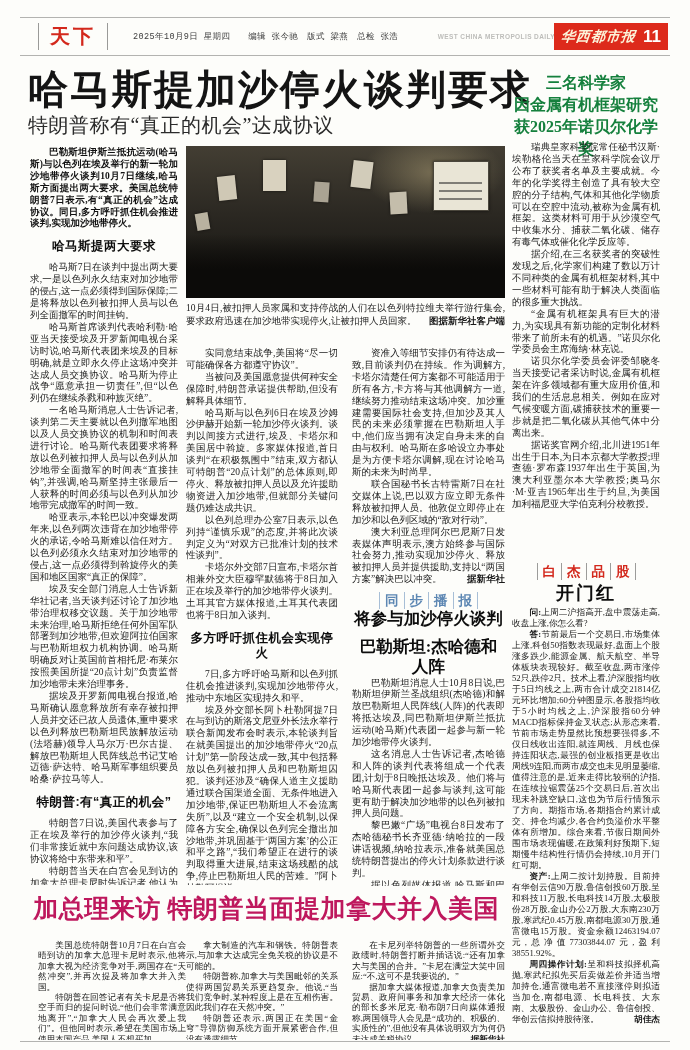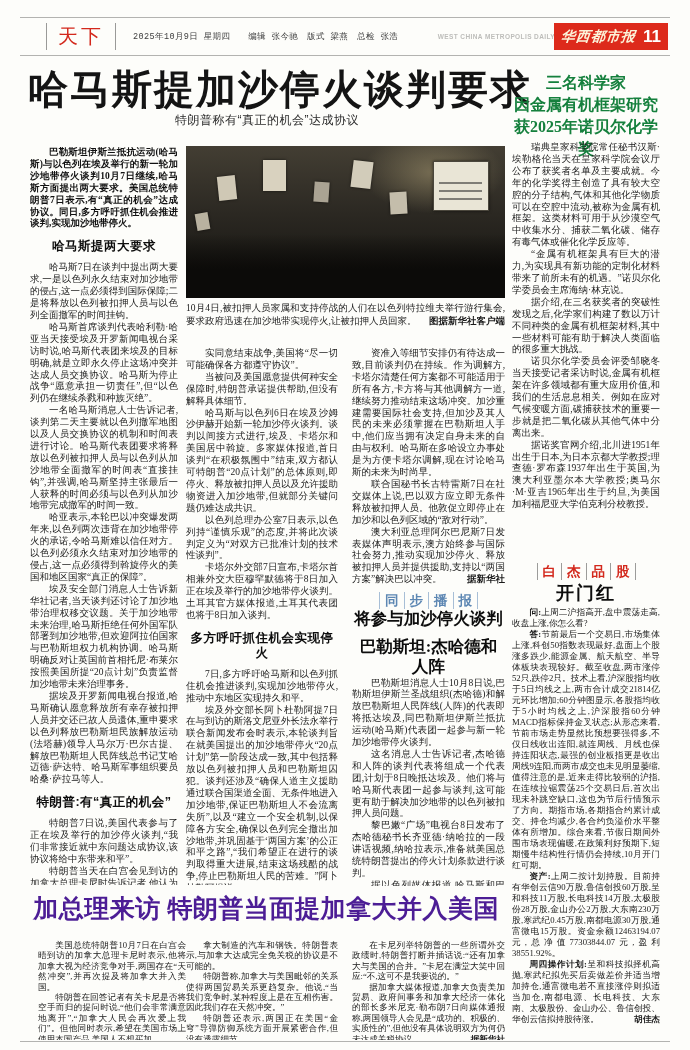--- a/index.html
+++ b/index.html
@@ -2,31 +2,31 @@
 <html><head>
 <meta charset="utf-8">
 <style>
   html,body{margin:0;padding:0;background:#e8e8e4;}
   .page{position:relative;width:690px;height:1050px;margin:0 auto;background:#fdfdfa;
         font-family:"Liberation Serif","DejaVu Serif",serif;color:#1a1a1a;overflow:hidden;}
   .hr{position:absolute;left:20px;right:20px;border-top:1px solid #b3b3b0;}
   
   .hdr{position:absolute;left:30px;right:22px;top:23px;height:27px;}
   .section-box{position:absolute;left:8px;top:0;padding:0 11px;border-left:1px solid #9a9a98;border-right:1px solid #9a9a98;
-               color:#d3281c;font-family:"Liberation Sans",sans-serif;font-weight:normal;font-size:20px;line-height:27px;letter-spacing:3px;margin-left:8px;}
+               color:#d3281c;font-family:"Liberation Sans",sans-serif;font-weight:bold;font-size:20px;line-height:27px;letter-spacing:3px;}
   .hdr-meta{position:absolute;left:103px;top:8px;font-family:Liberation Mono, monospace;font-size:8.5px;color:#3c3c3c;letter-spacing:.4px;}
   .mast-en{position:absolute;right:113px;top:10px;font-family:"Liberation Sans",sans-serif;font-size:6.5px;font-weight:bold;color:#bdbdba;letter-spacing:.4px;}
   .mast-box{position:absolute;right:0;top:0;height:27px;background:#dd2a1b;display:flex;align-items:center;padding:0 7px;gap:7px;}
   .mast-cn{font-style:italic;font-weight:bold;font-size:14px;color:#fcf3d9;letter-spacing:1px;transform:skewX(-6deg);}
   .pagenum{font-family:"Liberation Sans",sans-serif;font-weight:bold;font-size:17px;color:#fff;}
   
   .headline{position:absolute;left:28px;width:478px;top:62px;text-align:center;font-weight:bold;font-size:40px;
             letter-spacing:2px;color:#141414;white-space:nowrap;}
-  .subhead{position:absolute;left:28px;width:478px;top:112px;text-align:center;font-family:Liberation Sans, sans-serif;
-           font-size:12px;color:#2b2b2b;letter-spacing:.5px;white-space:nowrap;}
+  .subhead{position:absolute;left:28px;width:478px;top:112px;text-align:left;font-family:Liberation Serif, serif;
+           font-size:20px;color:#2b2b2b;letter-spacing:.5px;white-space:nowrap;}
   
   .col{position:absolute;overflow:hidden;font-size:9.5px;line-height:11.9px;}
   .para{margin:0;text-indent:2em;text-align:justify;}
   .intro{font-weight:600;color:#111;}
   .sec-head{font-family:"Liberation Sans",sans-serif;font-weight:bold;font-size:12.5px;line-height:15px;
             text-align:center;margin:9px 0 8px;color:#0e0e0e;letter-spacing:.5px;}
   .credit{font-weight:bold;float:right;}
   b{font-weight:bold;}
   
   .photo{position:absolute;left:186px;top:146px;width:319px;height:152px;overflow:hidden;
@@ -53,21 +53,21 @@
          padding:0 5px;text-indent:0;}
   .tag-blue p{color:#5d87b3;border-left:1px solid #a7bed6;}
   .tag-blue p:last-child{border-right:1px solid #a7bed6;}
   .tag-red p{color:#d3281c;border-left:1px solid #9c9c9a;}
   .tag-red p:last-child{border-right:1px solid #9c9c9a;}
   .sync-title{font-weight:bold;font-size:16.5px;line-height:20.5px;text-align:center;color:#0d0d0d;}
   .nobel-title{font-weight:bold;font-size:16px;line-height:22px;text-align:center;color:#15803d;}
   .stock-title{font-weight:bold;font-size:18px;text-align:center;color:#0d0d0d;letter-spacing:2px;}
   
   .bot-headline{position:absolute;left:24px;width:484px;top:892px;text-align:center;font-weight:bold;
-                font-size:25px;letter-spacing:.5px;color:#4c1d95;white-space:nowrap;}
+                font-size:25px;letter-spacing:.5px;color:#be185d;white-space:nowrap;}
   .bot-col{font-size:8.6px;line-height:10.4px;}
 </style>
 </head>
 <body>
 
 <div class="page">
 
   <div class="hr" style="top:17px"></div>
   <div class="hr" style="top:55px"></div>
   <div class="hr" style="top:1041px"></div>
@@ -160,22 +160,22 @@
   </div>
 
   <div class="col" style="left:512px;top:72px;width:148px;height:62px;overflow:visible">
     <div class="nobel-title">三名科学家</div>
     <div class="nobel-title">因金属有机框架研究</div>
     <div class="nobel-title">获2025年诺贝尔化学奖</div>
   </div>
   <div class="col" style="left:512px;top:142px;width:148px;height:413px">
     <div>
         <p class="para">瑞典皇家科学院常任秘书汉斯·埃勒格伦当天在皇家科学院会议厅公布了获奖者名单及主要成就。今年的化学奖得主创造了具有较大空腔的分子结构,气体和其他化学物质可以在空腔中流动,被称为金属有机框架。这类材料可用于从沙漠空气中收集水分、捕获二氧化碳、储存有毒气体或催化化学反应等。</p>
+        <p class="para">据介绍,在三名获奖者的突破性发现之后,化学家们构建了数以万计不同种类的金属有机框架材料,其中一些材料可能有助于解决人类面临的很多重大挑战。</p>
         <p class="para">“金属有机框架具有巨大的潜力,为实现具有新功能的定制化材料带来了前所未有的机遇。”诺贝尔化学委员会主席海纳·林克说。</p>
-        <p class="para">据介绍,在三名获奖者的突破性发现之后,化学家们构建了数以万计不同种类的金属有机框架材料,其中一些材料可能有助于解决人类面临的很多重大挑战。</p>
         <p class="para">诺贝尔化学委员会评委邹晓冬当天接受记者采访时说,金属有机框架在许多领域都有重大应用价值,和我们的生活息息相关。例如在应对气候变暖方面,碳捕获技术的重要一步就是把二氧化碳从其他气体中分离出来。</p>
         <p class="para">据诺奖官网介绍,北川进1951年出生于日本,为日本京都大学教授;理查德·罗布森1937年出生于英国,为澳大利亚墨尔本大学教授;奥马尔·M·亚吉1965年出生于约旦,为美国加利福尼亚大学伯克利分校教授。</p>
       </div>
   </div>
 
   <div class="col" style="left:512px;top:563px;width:148px;height:474px">
     <div class="tag tag-red">
         <p class="para">白</p>
         <p class="para">杰</p>
         <p class="para">品</p>

